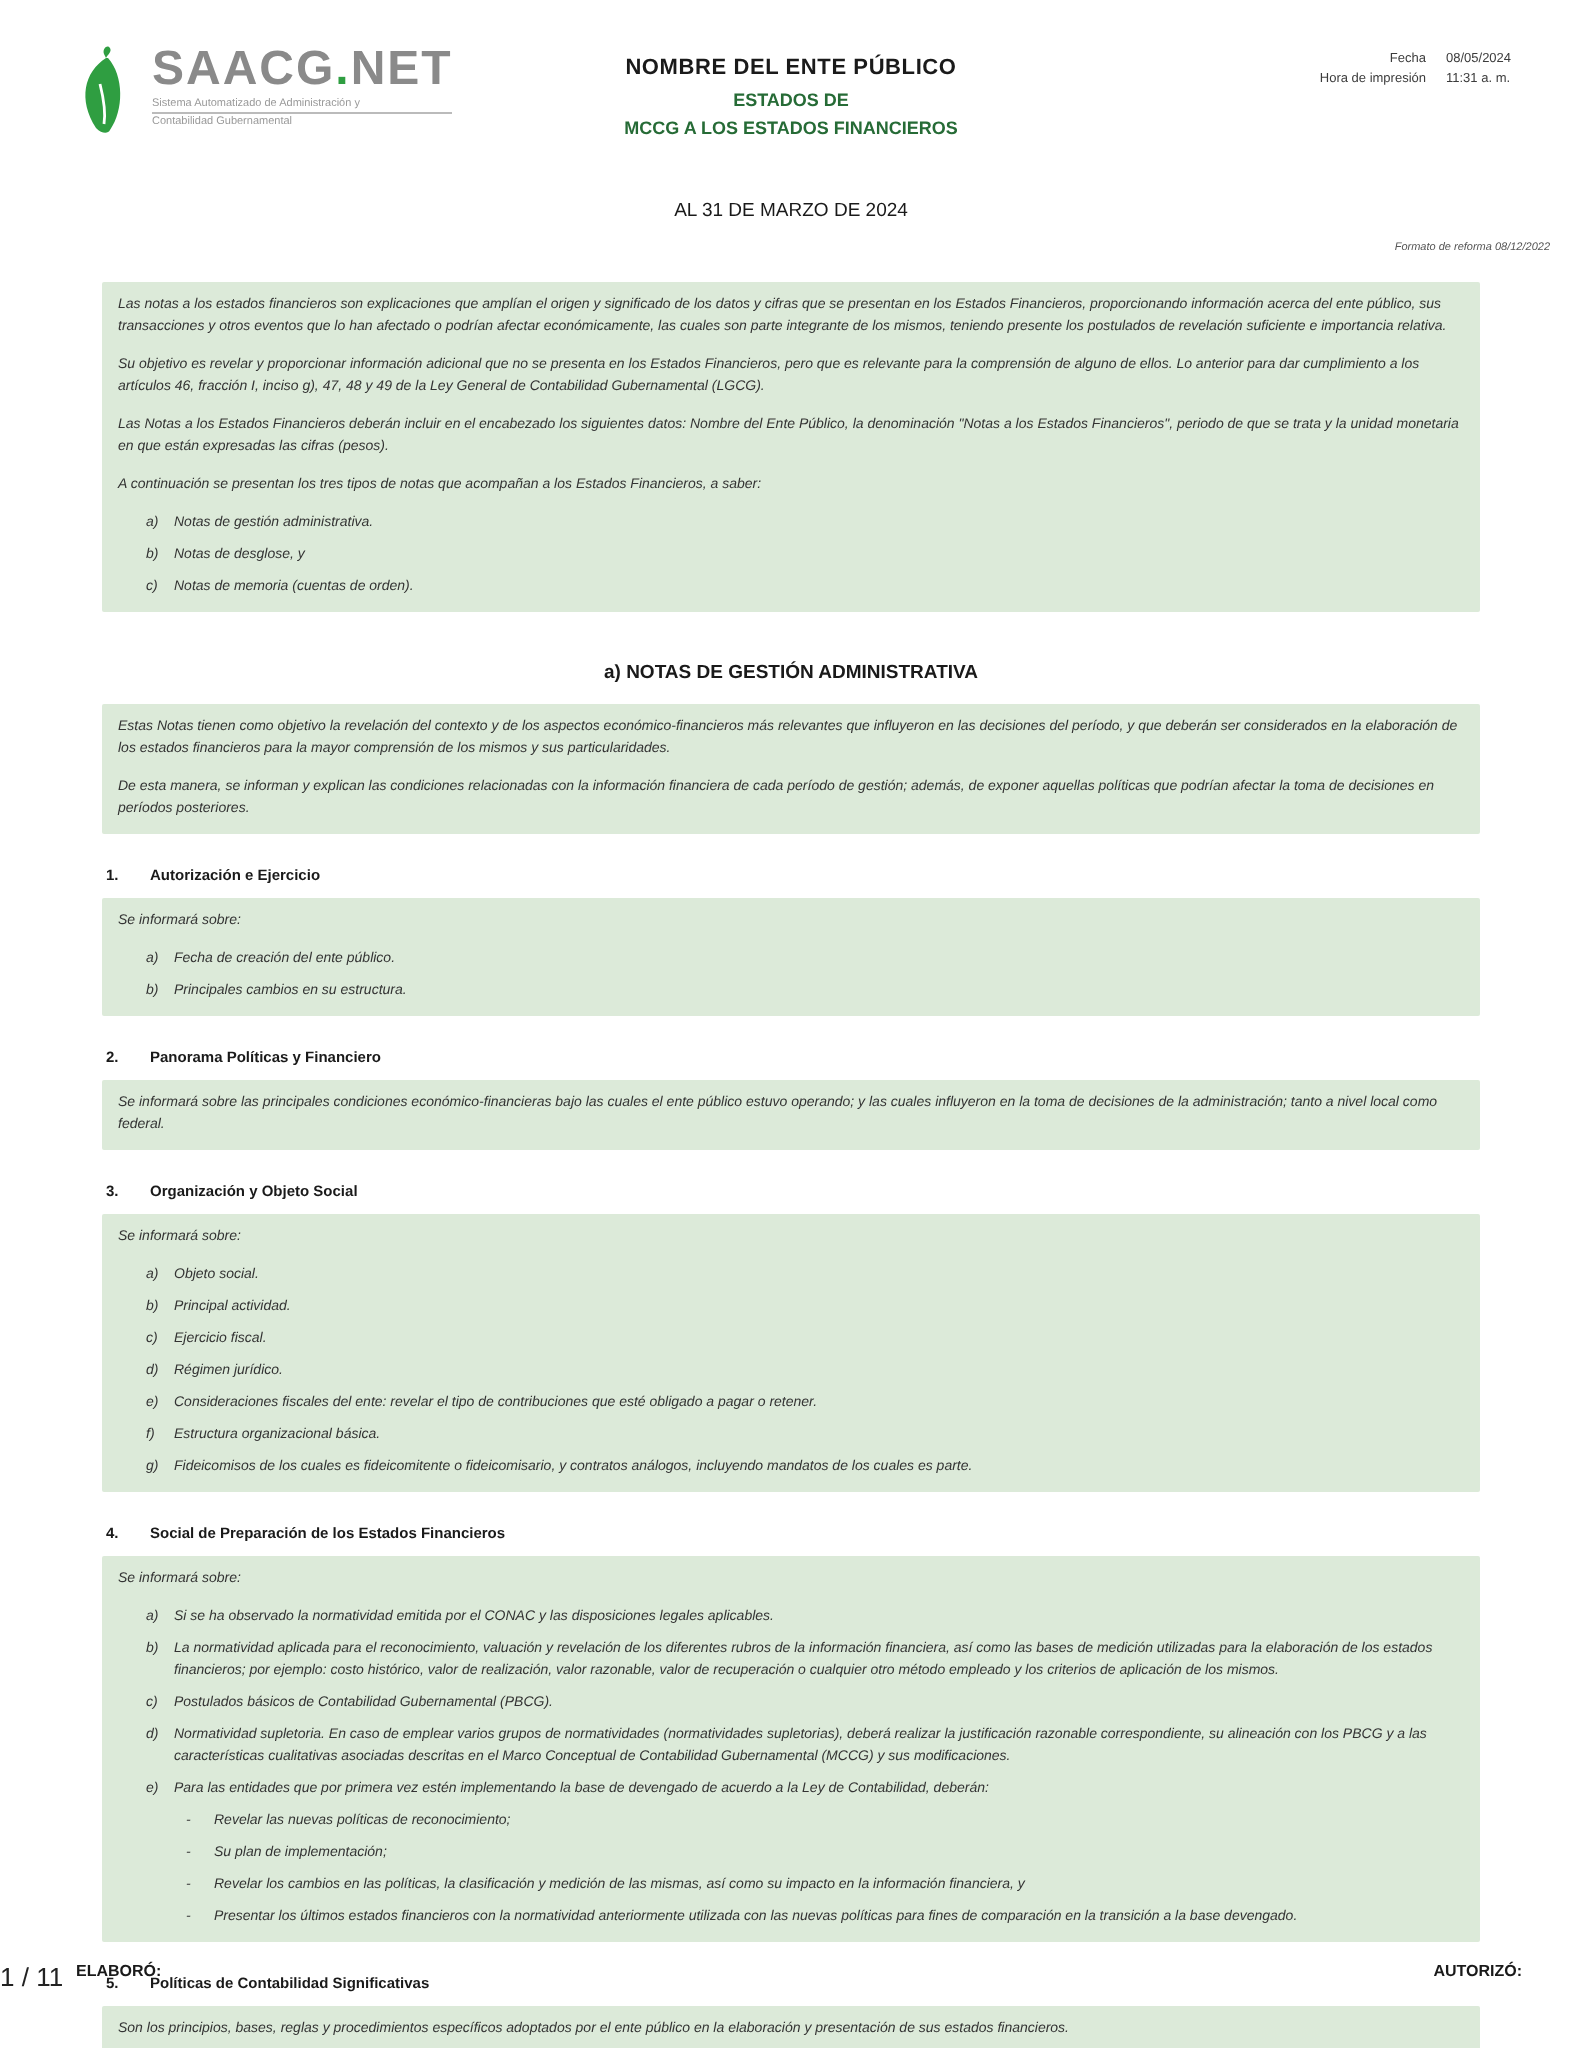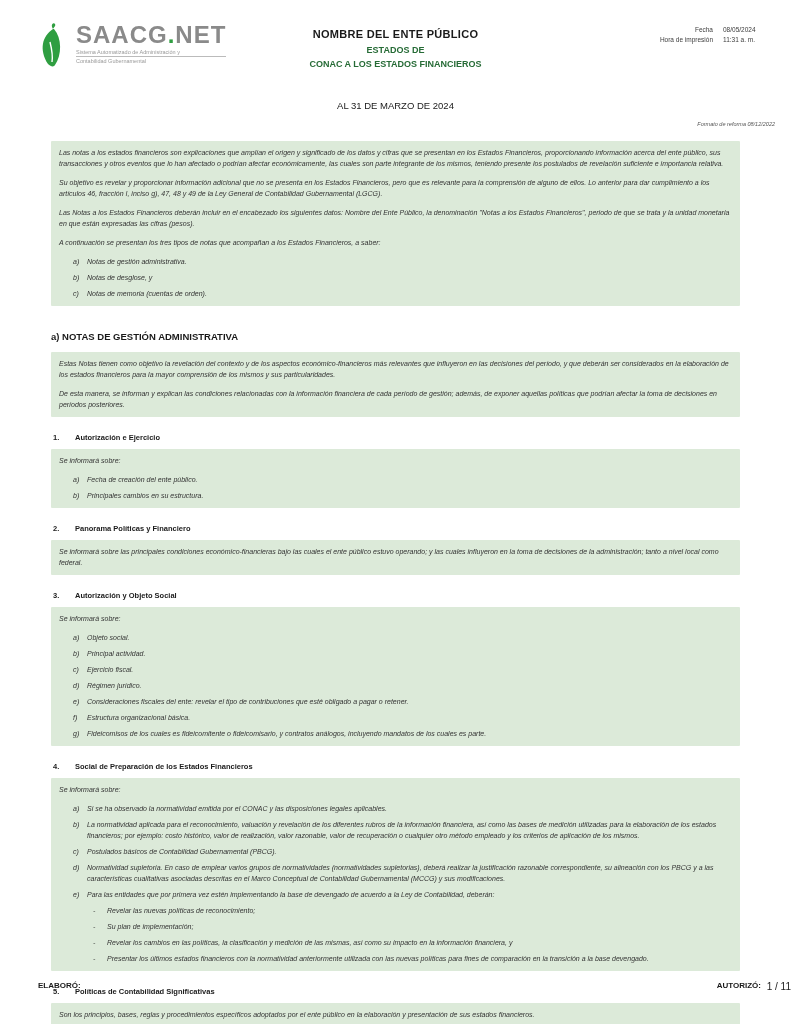--- a/index.html
+++ b/index.html
@@ -37,30 +37,30 @@
   .hl p:last-child{margin-bottom:0;}
   .items{margin:2px 0 0 14px;}
   .item-row{display:flex;margin-top:5px;}
   .item-row .lab{flex:none;width:14px;}
   .item-row .txt{flex:1;}
   .bullets{margin:2px 0 0 34px;}
   .bullet-row{display:flex;margin-top:5px;}
   .bullet-row .dash{flex:none;width:14px;}
   .bullet-row .txt{flex:1;}
 
-  .big-head{text-align:left;font-size:9.5px;font-weight:bold;color:#1a1a1a;
+  .big-head{text-align:center;font-size:9.5px;font-weight:bold;color:#1a1a1a;
             margin:25px 0 10px 0;font-style:normal;}
   .sec-head{display:flex;font-size:7.5px;font-weight:bold;color:#1a1a1a;margin:16px 0 7px 2px;}
   .sec-head .num{flex:none;width:22px;}
 
   
   .footer-label{position:absolute;top:969px;font-size:8px;font-weight:bold;color:#1a1a1a;margin-top:12px;}
   .footer-label.left{left:38px;}
   .footer-label.right{right:30px;text-align:center;}
-  .page-num{position:absolute;left:0;right:0;top:981px;text-align:right;font-size:10px;color:#222;padding-left:16px;}
+  .page-num{position:absolute;left:0;right:0;top:981px;text-align:left;font-size:13px;color:#222;}
 </style>
 </head>
 <body>
 
 <div class="page">
 
   <div class="logo">
     <svg class="logo-mark" viewBox="0 0 34 48">
       <path d="M14 5 C 13 2, 16 0, 17 2 C 18 4, 16 5, 15 7 Z" fill="#2f9e41"></path>
       <path d="M15 7 C 4 14, 1 28, 10 42 C 13 45, 16 45, 17 43 C 24 33, 24 16, 16 7 Z" fill="#2f9e41"></path>
@@ -69,21 +69,21 @@
     <div class="logo-text">
       <div class="logo-word"><span>SAACG</span><span class="dot">.</span><span>NET</span></div>
       <div class="logo-tag1">Sistema Automatizado de Administración y</div>
       <div class="logo-tag2">Contabilidad Gubernamental</div>
     </div>
   </div>
 
   <div class="head-title">
     <div class="t1">NOMBRE DEL ENTE PÚBLICO</div>
     <div class="t2">ESTADOS DE</div>
-    <div class="t3">CONAC A LOS ESTADOS FINANCIEROS</div>
+    <div class="t3">MCCG A LOS ESTADOS FINANCIEROS</div>
   </div>
 
   <div class="print-info">
     <div class="row">
       <span class="lbl">Fecha</span>
       <span class="val">08/05/2024</span>
     </div>
     <div class="row">
       <span class="lbl">Hora de impresión</span>
       <span class="val">11:31 a. m.</span>
@@ -144,21 +144,21 @@
     <div class="sec-head">
       <span class="num">2.</span>
       <span>Panorama Políticas y Financiero</span>
     </div>
     <div class="hl">
       <p>Se informará sobre las principales condiciones económico-financieras bajo las cuales el ente público estuvo operando; y las cuales influyeron en la toma de decisiones de la administración; tanto a nivel local como federal.</p>
     </div>
 
     <div class="sec-head">
       <span class="num">3.</span>
-      <span>Autorización y Objeto Social</span>
+      <span>Organización y Objeto Social</span>
     </div>
     <div class="hl">
       <p>Se informará sobre:</p>
       <div class="items">
         <div class="item-row">
             <span class="lab">a)</span>
             <span class="txt">Objeto social.</span>
           </div>
         <div class="item-row">
             <span class="lab">b)</span>

